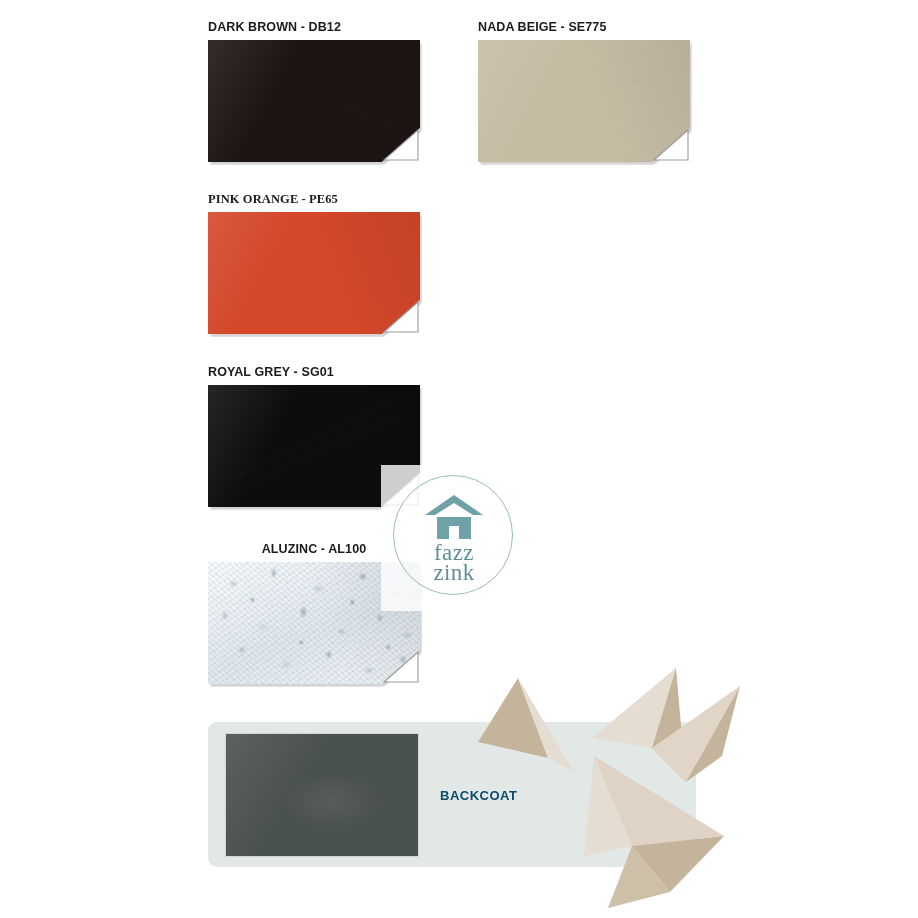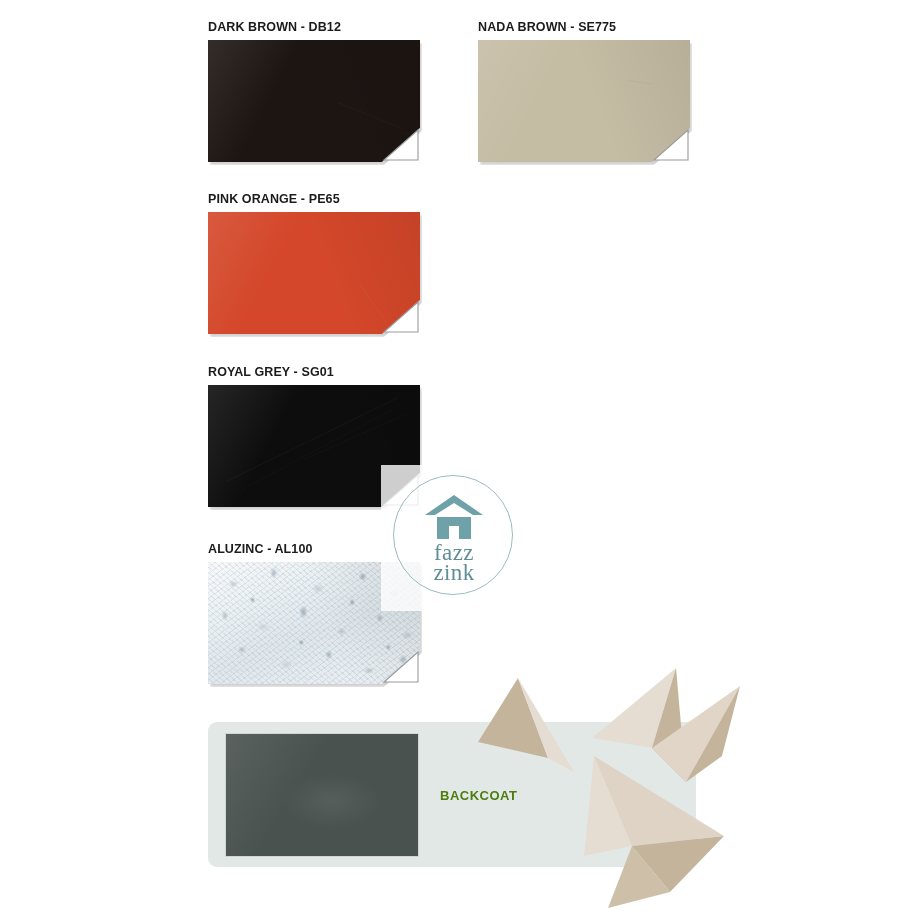--- a/index.html
+++ b/index.html
@@ -192,21 +192,21 @@
       linear-gradient(122deg, rgba(255,255,255,.09) 0%, rgba(255,255,255,0) 40%),
       radial-gradient(ellipse 70px 40px at 55% 55%, rgba(255,255,255,.07) 0%, rgba(255,255,255,0) 70%);
   }
   #backcoat-label {
     position: absolute;
     left: 424px;
     top: 788px;
     font-size: 13px;
     font-weight: 600;
     letter-spacing: .5px;
-    color: #4d7c0f;
+    color: #0c4a6e;
     z-index: 8;
   }
   #deco-arrows {
     position: absolute;
     left: 440px;
     top: 660px;
     width: 300px;
     height: 258px;
     z-index: 7;
     pointer-events: none;
@@ -224,33 +224,33 @@
       <div class="swatch-chip" style="background:#1d1512;">
         <div class="scratch" style="left:130px; top:62px; width:70px; transform:rotate(22deg); opacity:.14;"></div>
       </div>
       <svg class="corner-tri" viewBox="0 0 40 33">
         <polygon points="38,1 38,31 4,31" fill="#ffffff" stroke="#9a9a9a" stroke-width="1.1"></polygon>
       </svg>
     </div>
   </div>
 
   <div class="swatch-card" style="left:462px; top:20px;">
-    <div class="swatch-label">NADA BROWN - SE775</div>
+    <div class="swatch-label">NADA BEIGE - SE775</div>
     <div class="swatch-body">
       <div class="chip-shadow"></div>
       <div class="swatch-chip" style="background:#c5bca4;">
         <div class="scratch dark" style="left:150px; top:40px; width:26px; transform:rotate(8deg); opacity:.3;"></div>
       </div>
       <svg class="corner-tri" viewBox="0 0 40 33">
         <polygon points="38,1 38,31 4,31" fill="#ffffff" stroke="#9a9a9a" stroke-width="1.1"></polygon>
       </svg>
     </div>
   </div>
 
-  <div class="swatch-card" style="left:192px; top:192px;">
+  <div class="swatch-card" style="left:192px; top:192px;font-family:Liberation Serif, serif;">
     <div class="swatch-label">PINK ORANGE - PE65</div>
     <div class="swatch-body">
       <div class="chip-shadow"></div>
       <div class="swatch-chip" style="background:#d4472a;">
         <div class="scratch" style="left:152px; top:72px; width:46px; transform:rotate(55deg); opacity:.2;"></div>
       </div>
       <svg class="corner-tri" viewBox="0 0 40 33">
         <polygon points="38,1 38,31 4,31" fill="#ffffff" stroke="#9a9a9a" stroke-width="1.1"></polygon>
       </svg>
     </div>
@@ -266,21 +266,21 @@
         <div class="scratch" style="left:34px; top:104px; width:170px; transform:rotate(-28deg); opacity:.10;"></div>
         <div class="scratch" style="left:96px; top:74px; width:110px; transform:rotate(-24deg); opacity:.12;"></div>
       </div>
       <svg class="corner-tri" viewBox="0 0 40 33">
         <polygon points="38,1 38,31 4,31" fill="#ffffff" stroke="#9a9a9a" stroke-width="1.1"></polygon>
       </svg>
     </div>
   </div>
 
 
-  <div class="swatch-card" style="left:192px; top:542px;">
+  <div class="swatch-card" style="left:192px; top:542px;text-align:center;">
     <div class="swatch-label">ALUZINC - AL100</div>
     <div class="swatch-body">
       <div class="chip-shadow"></div>
       <div class="swatch-chip tex-aluzinc"></div>
       <svg class="corner-tri" viewBox="0 0 40 33">
         <polygon points="38,1 38,31 4,31" fill="#ffffff" stroke="#9a9a9a" stroke-width="1.1"></polygon>
       </svg>
     </div>
   </div>
 

